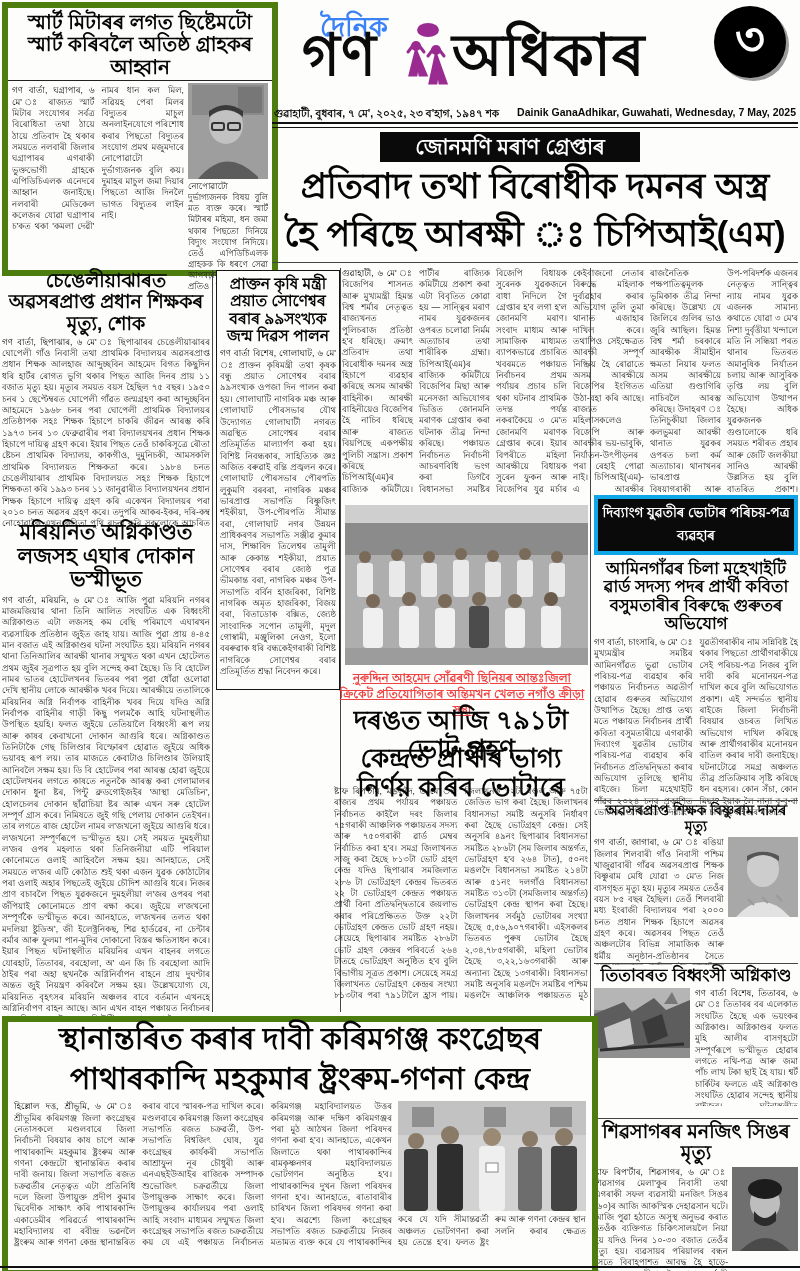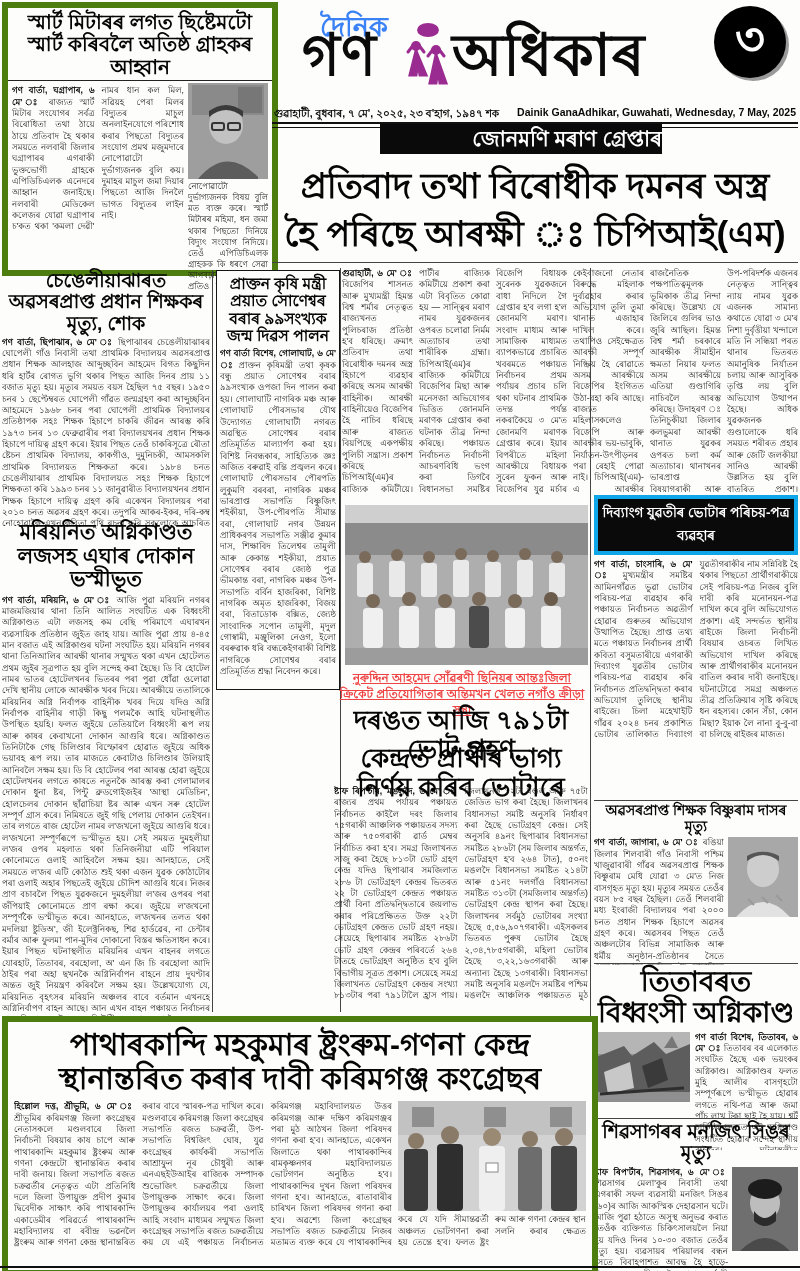--- a/index.html
+++ b/index.html
@@ -4,21 +4,21 @@
 <style>
   html,body{margin:0;padding:0;background:#e8e8e4;}
   #page{position:relative;width:800px;height:1271px;background:#fdfdfb;margin:0 auto;
         font-family:"Liberation Sans","DejaVu Sans",sans-serif;color:#111;overflow:hidden;}
   .abs{position:absolute;}
   .box{border:6px solid #4d7c0f;background:#fdfdfb;}
   .thinbox{border:1.5px solid #151515;background:#fdfdfb;}
   .hl{font-weight:bold;color:#050505;text-align:center;line-height:1.12;}
   .kicker{background:#0a0a0a;color:#fff;font-weight:bold;text-align:center;}
   .body-txt{font-size:8.6px;line-height:1.32;text-align:justify;color:#1c1c1c;overflow:hidden;}
-  .byline{font-weight:bold;color:#000;}
+  .byline{font-weight:normal;color:#000;}
   .cols2{column-count:2;column-gap:7px;}
   .cols3{column-count:3;column-gap:7px;}
   .cols6{column-count:6;column-gap:6px;}
   .vrule{width:0;border-left:1px solid #444;}
   .hrule{height:0;border-top:1px solid #444;}
   .dblrule{border-top:2px solid #111;border-bottom:1px solid #111;height:3px;}
   .photo{overflow:hidden;background:#b9b9b9;}
   .photo svg{display:block;}
   .caption{font-weight:bold;font-size:12px;text-align:center;text-decoration:underline;line-height:1.35;color:#ef4444;}
   .brand-top{color:#3b82f6;font-weight:bold;}
@@ -68,21 +68,21 @@
       </svg>
     </div>
     <div class="abs brand-main" style="left:180px;top:26px;font-size:58px;line-height:1;">অধিকাৰ</div>
     <div class="abs page-circle" style="left:442px;top:6px;width:72px;height:72px;font-size:46px;">৩</div>
   </div>
 
   <div class="abs dateline" style="left:274px;top:106px;">গুৱাহাটী, বুধবাৰ, ৭ মে', ২০২৫, ২৩ ব'হাগ, ১৯৪৭ শক</div>
   <div class="abs dateline" style="right:4px;top:106px;text-align:left;">Dainik GanaAdhikar,  Guwahati, Wednesday, 7 May, 2025</div>
   <div class="abs dblrule" style="left:272px;top:122px;width:526px;"></div>
 
-  <div class="abs kicker" style="left:380px;top:124px;width:282px;height:30px;font-size:21px;line-height:30px;text-align:right;">জোনমণি মৰাণ গ্ৰেপ্তাৰ</div>
+  <div class="abs kicker" style="left:380px;top:132px;width:260px;height:30px;font-size:21px;line-height:30px;">জোনমণি মৰাণ গ্ৰেপ্তাৰ</div>
   <div class="abs hl" style="left:272px;top:166px;width:526px;font-size:35px;">প্ৰতিবাদ তথা বিৰোধীক দমনৰ অস্ত্ৰ</div>
   <div class="abs hl" style="left:272px;top:214px;width:526px;font-size:35px;">হৈ পৰিছে আৰক্ষী ঃ চিপিআই(এম)</div>
   <div class="abs hrule" style="left:272px;top:262px;width:526px;"></div>
 
   <div class="abs body-txt cols6" style="left:342px;top:268px;width:456px;height:230px;">
     <b class="byline">গুৱাহাটী, ৬ মে' ঃ</b>
     <span>বিজেপিৰ শাসনত আৰু মুখ্যমন্ত্ৰী হিমন্ত বিশ্ব শৰ্মাৰ নেতৃত্বত ৰাজ্যখনত পুলিচৰাজ প্ৰতিষ্ঠা হ'ব ধৰিছে। ক্ৰমাৎ প্ৰতিবাদ তথা বিৰোধীক দমনৰ অস্ত্ৰ হিচাপে ব্যৱহাৰ কৰিছে অসম আৰক্ষী বাহিনীক। আৰক্ষী বাহিনীয়েও বিজেপিৰ হৈ নাচিব ধৰিছে আৰু ৰাজ্যত বিয়পিছে একপক্ষীয় পুলিচী সন্ত্ৰাস। প্ৰকাশ কৰিছে চিপিআই(এম)ৰ ৰাজ্যিক কমিটীয়ে। পাৰ্টীৰ ৰাজ্যিক কমিটীয়ে প্ৰকাশ কৰা এটা বিবৃতিত কোৱা হয় — সান্ত্বিৰ মৰাণ নামৰ যুৱকজনৰ ওপৰত চলোৱা নিৰ্মম অত্যাচাৰ তথা শাৰীৰিক গ্ৰহ্মা। চিপিআই(এম)ৰ ৰাজ্যিক কমিটীয়ে বিজেপিৰ মিছা আৰু মনেসজা অভিযোগৰ ভিত্তিত জোনমনি মৰাণক গ্ৰেপ্তাৰ কৰা ঘটনাক তীব্ৰ নিন্দা কৰিছে। পঞ্চায়ত নিৰ্বাচনত নিৰ্বাচনী আচৰণবিধি ভংগ কৰা ডিগবৈ বিধানসভা সমষ্টিৰ বিজেপি বিধায়ক সুৰেনক যুৱকজনে বাধা নিদিলে গৈ গ্ৰেপ্তাৰ হ'ব লগা হ'ল জোনমণি মৰাণ। সংবাদ মাধ্যম আৰু সামাজিক মাধ্যমত ব্যাপকভাৱে প্ৰচাৰিত খবৰমতে পঞ্চায়ত নিৰ্বাচনৰ প্ৰথম পৰ্যায়ৰ প্ৰচাৰ চলি থকা ঘটনাৰ প্ৰাথমিক তদন্ত পৰ্যন্ত নকৰাকৈয়ে ৩ মে'ত জোনমণি মৰাণক গ্ৰেপ্তাৰ কৰে। ইয়াৰ বিপৰীতে মহিলা আৰক্ষীয়ে বিধায়ক সুৰেন ফুকন আৰু বিজেপিৰ যুৱ মৰ্চাৰ কেইবাজনো নেতাৰ বিৰুদ্ধে মহিলাক দুৰ্ব্যৱহাৰ কৰাৰ অভিযোগ তুলি তুমা থানাত এজাহাৰ দাখিল কৰে। তথাপিও সেইক্ষেত্ৰত আৰক্ষী সম্পূৰ্ণ নিষ্ক্ৰিয় হৈ ৰোৱাতে অসম আৰক্ষীয়ে বিজেপিৰ ইংগিতত উঠা-বহা কৰি আছে। ৰাজ্যত মহিলাসকলেও বিজেপি আৰু আৰক্ষীৰ ভয়-ভাবুকি, নিৰ্যাতন-উৎপীড়নৰ পৰা ৰেহাই পোৱা নাই। চিপিআই(এম)-এ আৰক্ষীৰ ৰাজনৈতিক পক্ষপাতিত্বমূলক ভূমিকাক তীব্ৰ নিন্দা কৰিছে। উল্লেখ্য যে জিলিৰে গুলিৰ ভাও জুৰি আছিল। হিমন্ত বিশ্ব শৰ্মা চৰকাৰে আৰক্ষীক সীমাহীন ক্ষমতা নিয়াৰ ফলত অসম আৰক্ষীয়ে এতিয়া গুণ্ডাগিৰি নাচিবলৈ আৰম্ভ কৰিছে। উদাহৰণ ঃ তিনিচুকীয়া জিলাৰ কলভুমৰা আৰক্ষী থানাত যুৱকৰ ওপৰত চলা কৰ্ম অত্যাচাৰ। থানাখনৰ ভাৰপ্ৰাপ্ত বিষয়াগৰাকী আৰু উপ-পৰিদৰ্শক এজনৰ নেতৃত্বত সান্ত্বিৰ ন্যায় নামৰ যুৱক এজনক সামান্য কথাতে যোৱা ৩ মে'ৰ নিশা দুৰ্বৃত্তীয়া খন্দালে মতি নি সন্ধিয়া পৰত থানাৰ ভিতৰত অমানুষিক নিৰ্যাতন চলায় আৰু আসুৰিক তৃপ্তি লয় বুলি অভিযোগ উত্থাপন হৈছে। অধিক যুৱকজনক গুণ্ডালোকে ধৰি সময়ত শৰীৰত প্ৰহাৰ আৰু জেটি জলকীয়া সানিও আৰক্ষী উল্লসিত হয় বুলি বাতৰিত প্ৰকাশ। বৰ্তমান যুৱকজন মাথেৰিটা অসামৰিক চিকিৎসালয়ত চিকিৎসাধীন হৈ আছে। চিপিআই(এম)ৰ ৰাজ্যিক কমিটীয়ে আৰক্ষীৰ এই কৰ্মৰাজো নিন্দা কৰিছে আৰু আইনৰ শাসন নস্যাৎ কৰি পুলিচ ৰাজৰ বিৰুদ্ধে কঠোৰ শাস্তিৰ দাবী উত্থাপন কৰিছে।</span>
   </div>
 
   <div class="abs" style="left:2px;top:270px;width:208px;height:248px;">
@@ -183,20 +183,21 @@
 
   <div class="abs hl" style="left:334px;top:706px;width:254px;font-size:26px;">দৰঙত আজি ৭৯১টা ভোট গ্ৰহণ</div>
   <div class="abs hl" style="left:334px;top:744px;width:254px;font-size:26px;">কেন্দ্ৰত প্ৰাৰ্থীৰ ভাগ্য নিৰ্ণয় কৰিব ভোটাৰে</div>
   <div class="abs body-txt cols2" style="left:334px;top:786px;width:254px;height:226px;">
     <b class="byline">ষ্টাফ ৰিপ'ৰ্টাৰ, মঙলদৈ, ৬ মে' ঃ</b>
     <span>ৰাজ্যৰ প্ৰথম পৰ্যায়ৰ পঞ্চায়ত নিৰ্বাচনত কাইলৈ দৰং জিলাৰ ৭৫গৰাকী আঞ্চলিক পঞ্চায়তৰ সদস্য আৰু ৭৫০গৰাকী ৱাৰ্ড মেম্বৰ নিৰ্বাচিত কৰা হ'ব। সমগ্ৰ জিলাখনত সাজু কৰা হৈছে ৮১৩টা ভোট গ্ৰহণ কেন্দ্ৰ যদিও ছিপাঝাৰ সমজিলাত ২৮৬ টা ভোটগ্ৰহণ কেন্দ্ৰৰ ভিতৰত ২২ টা ভোটগ্ৰহণ কেন্দ্ৰত পঞ্চায়ত প্ৰাৰ্থী বিনা প্ৰতিদ্বন্দ্বিতাৰে জয়লাভ কৰাৰ পৰিপ্ৰেক্ষিতত উক্ত ২২টা ভোটগ্ৰহণ কেন্দ্ৰত ভোট গ্ৰহণ নহয়। সেয়েহে ছিপাঝাৰ সমষ্টিত ২৮৬টা ভোট গ্ৰহণ কেন্দ্ৰৰ পৰিবৰ্তে ২৬৪ টাতহে ভোটগ্ৰহণ অনুষ্ঠিত হ'ব বুলি বিভাগীয় সূত্ৰত প্ৰকাশ। সেয়েহে সমগ্ৰ জিলাখনত ভোটগ্ৰহণ কেন্দ্ৰৰ সংখ্যা ৮১৩টাৰ পৰা ৭৯১টালৈ হ্ৰাস পায়। জিলাখনক ১২টা মণ্ডল আৰু ৭৫টা জেডিত ভাগ কৰা হৈছে। জিলাখনৰ বিধানসভা সমষ্টি অনুসৰি নিৰ্ধাৰণ কৰা হৈছে ভোটগ্ৰহণ কেন্দ্ৰ। সেই অনুসৰি ৪৯নং ছিপাঝাৰ বিধানসভা সমষ্টিত ২৮৬টা (সম জিলাৰ অন্তৰ্গত, ভোটগ্ৰহণ হ'ব ২৬৪ টাত), ৫০নং মঙলদৈ বিধানসভা সমষ্টিত ২১৪টা আৰু ৫১নং দলগাঁও বিধানসভা সমষ্টিত ৩১৩টা (সমজিলাৰ অন্তৰ্গত) ভোটগ্ৰহণ কেন্দ্ৰ স্থাপন কৰা হৈছে। জিলাখনৰ সৰ্বমুঠ ভোটাৰৰ সংখ্যা হৈছে ৫,৫৬,৯০৭গৰাকী। এইসকলৰ ভিতৰত পুৰুষ ভোটাৰ হৈছে ২,৩৪,৭৮৫গৰাকী, মহিলা ভোটাৰ হৈছে ৩,২২,১৬৩গৰাকী আৰু অন্যান্য হৈছে ১৩গৰাকী। বিধানসভা সমষ্টি অনুসৰি মঙলদৈ সমষ্টিৰ পশ্চিম মঙলদৈ আঞ্চলিক পঞ্চায়তত মুঠ ভোটাৰৰ সংখ্যা ৭৪,৮১৫গৰাকী। এইসকলৰ ভিতৰত পুৰুষ ভোটাৰ ৩৭,৮১১গৰাকী আৰু মহিলা ভোটাৰ হৈছে ৩৭,০০৪গৰাকী। অন্যান্য ভোটাৰ নাই। সেইদৰে পূব মঙলদৈ আঞ্চলিক পঞ্চায়তত পুৰুষ ভোটাৰ ৪৫,১৬২গৰাকী, মহিলা ভোটাৰ ৪৪,৫৬৩গৰাকী আৰু অন্যান্য ভোটাৰ হৈছে ২ গৰাকী। মুঠ ভোটাৰৰ সংখ্যা হৈছে ৯০,৭২৭ গৰাকী। দলগাঁও বিধানসভা সমষ্টিৰ দলগাঁও শিয়ালমাৰী আঞ্চলিক পঞ্চায়তত মুঠ ১,৪৮,৯০৪গৰাকী ভোটাৰৰ ভিতৰত পুৰুষ ভোটাৰ ৭৬,১৩৫, মহিলা ভোটাৰ ৭২,৭৬৫ আৰু অন্যান্য হৈছে ৪গৰাকী। বেছিমাৰী আঞ্চলিক পঞ্চায়তত মুঠ ১,৪৬,৩৪১ ভোটাৰৰ ভিতৰত পুৰুষ ভোটাৰ ৭৪,৫২৭, মহিলা ভোটাৰ ৭১,৮০৯ গৰাকী আৰু অন্যান্য ভোটাৰ হৈছে ৫গৰাকী। সেইদৰে ছিপাঝাৰ আঞ্চলিক পঞ্চায়তত মুঠ ১,৯৬,১৮০গৰাকী ভোটাৰৰ ভিতৰত পুৰুষ ভোটাৰ ১,০০,১৫০ গৰাকী, মহিলা ভোটাৰ ৯৬,০২৫ গৰাকী আৰু অন্যান্য ভোটাৰ হৈছে ৫গৰাকী।</span>
   </div>
 
   <div class="abs" style="left:594px;top:495px;width:204px;height:303px;">
     <div class="kicker" style="font-size:13.5px;padding:3px 1px;border:4px solid #0ea5e9;">দিব্যাংগ যুৱতীৰ ভোটাৰ পৰিচয়-পত্ৰ ব্যৱহাৰ</div>
+    <div class="hl" style="font-size:16.5px;margin-top:4px;">আমিনগাঁৱৰ চিলা মহেখাইটি ৱাৰ্ড সদস্য পদৰ প্ৰাৰ্থী কবিতা বসুমতাৰীৰ বিৰুদ্ধে গুৰুতৰ অভিযোগ</div>
     <div class="body-txt cols2" style="height:192px;margin-top:4px;">
       <b class="byline">গণ বাৰ্তা, চাংসাৰি, ৬ মে' ঃ</b>
       <span>মুখ্যমন্ত্ৰীৰ সমষ্টিৰ আমিনগাঁৱত ভুৱা ভোটাৰ পৰিচয়-পত্ৰ ব্যৱহাৰ কৰি পঞ্চায়ত নিৰ্বাচনত অৱতীৰ্ণ হোৱাৰ গুৰুতৰ অভিযোগ উত্থাপিত হৈছে। প্ৰাপ্ত তথ্য মতে পঞ্চায়ত নিৰ্বাচনৰ প্ৰাৰ্থী কবিতা বসুমতাৰীয়ে এগৰাকী দিব্যাংগ যুৱতীৰ ভোটাৰ পৰিচয়-পত্ৰ ব্যৱহাৰ কৰি নিৰ্বাচনত প্ৰতিদ্বন্দ্বিতা কৰাৰ অভিযোগ তুলিছে স্থানীয় ৰাইজে। চিলা মহেখাইটি গাঁৱৰ ২০২৪ চনৰ প্ৰকাশিত ভোটাৰ তালিকাত দিব্যাংগ যুৱতীগৰাকীৰ নাম সন্নিবিষ্ট হৈ থকাৰ পিছতো প্ৰাৰ্থীগৰাকীয়ে সেই পৰিচয়-পত্ৰ নিজৰ বুলি দাবী কৰি মনোনয়ন-পত্ৰ দাখিল কৰে বুলি অভিযোগত প্ৰকাশ। এই সন্দৰ্ভত স্থানীয় ৰাইজে জিলা নিৰ্বাচনী বিষয়াৰ ওচৰত লিখিত অভিযোগ দাখিল কৰিছে আৰু প্ৰাৰ্থীগৰাকীৰ মনোনয়ন বাতিল কৰাৰ দাবী জনাইছে। ঘটনাটোৱে সমগ্ৰ অঞ্চলত তীব্ৰ প্ৰতিক্ৰিয়াৰ সৃষ্টি কৰিছে ধন ৰহস্যৰ। কোন সঁচা, কোন মিছা? ইয়াক লৈ নানা বু-বু-বা বা চলিছে ৰাইজৰ মাজত।</span>
     </div>
   </div>
 
   <div class="abs hrule" style="left:594px;top:800px;width:204px;"></div>
 
   <div class="abs" style="left:594px;top:803px;width:204px;height:158px;">
     <div class="hl" style="font-size:14px;">অৱসৰপ্ৰাপ্ত শিক্ষক বিষ্ণুৰাম দাসৰ মৃত্যু</div>
@@ -213,21 +214,21 @@
       <div class="body-txt">
         <b class="byline">গণ বাৰ্তা, জাগাৰা, ৬ মে' ঃ</b>
         <span>ৰঙিয়া জিলাৰ শিলবাৰী গাঁও নিবাসী পশ্চিম খাজুৱাবাৰী গাঁৱৰ অৱসৰপ্ৰাপ্ত শিক্ষক বিষ্ণুৰাম মেধি যোৱা ৩ মে'ত নিজ বাসগৃহত মৃত্যু হয়। মৃত্যুৰ সময়ত তেওঁৰ বয়স ৮৫ বছৰ হৈছিল। তেওঁ শিলবাৰী মধ্য ইংৰাজী বিদ্যালয়ৰ পৰা ২০০০ চনত প্ৰধান শিক্ষক হিচাপে অৱসৰ গ্ৰহণ কৰে। অৱসৰৰ পিছত তেওঁ অঞ্চলটোৰ বিভিন্ন সামাজিক আৰু ধৰ্মীয় অনুষ্ঠান-প্ৰতিষ্ঠানৰ সৈতে ওতপ্ৰোতভাৱে জড়িত হৈ সামাজিক কাম-কাজ কৰিছিল। তেওঁ এগৰাকী সুলেখক তথা ভাল খেলুৱৈ হিচাপেও সকলোৰে পৰিচিত আছিল। মৃত্যুৰ সময়ত তেওঁ এই সংসাৰত পত্নীৰ লগতে এজন পুত্ৰ, তিনিগৰাকী কন্যা, তিনিজন জোঁৱাই আৰু কেবাগৰাকীও নাতি-নাতিনীক এৰি যায়।</span>
       </div>
     </div>
   </div>
 
   <div class="abs hrule" style="left:594px;top:963px;width:204px;"></div>
 
   <div class="abs" style="left:594px;top:966px;width:204px;height:150px;">
-    <div class="hl" style="font-size:28px;">তিতাবৰত বিধ্বংসী অগ্নিকাণ্ড</div>
+    <div class="hl" style="font-size:17px;">তিতাবৰত বিধ্বংসী অগ্নিকাণ্ড</div>
     <div style="position:relative;margin-top:3px;height:118px;overflow:hidden;">
       <div class="photo" style="float:left;width:96px;height:70px;margin:0 5px 2px 0;">
         <svg width="96" height="70" viewBox="0 0 96 70">
           <rect width="96" height="70" fill="#8f8f8f"></rect>
           <rect y="0" width="96" height="22" fill="#b5b5b5"></rect>
           <path d="M0 26 l30 -12 8 10 22 -14 12 12 24 -10 0 48 -96 0 z" fill="#5d5d5d"></path>
           <path d="M10 40 l26 -10 4 26 -26 6 z" fill="#c8c8c8"></path>
           <path d="M48 34 l20 -8 6 22 -20 8 z" fill="#3a3a3a"></path>
           <path d="M6 62 l84 -6" stroke="#2e2e2e" stroke-width="3"></path>
           <path d="M70 16 l8 -12 6 12 z" fill="#777"></path>
@@ -256,22 +257,22 @@
         </svg>
       </div>
       <div class="body-txt">
         <b class="byline">ষ্টাফ ৰিপ'ৰ্টাৰ, শিৱসাগৰ, ৬ মে' ঃ</b>
         <span>শিৱসাগৰ মেলা'কুৰ নিবাসী তথা এগৰাকী সফল ব্যৱসায়ী মনজিৎ সিঙৰ (৬০)ৰ আজি আকস্মিক দেহাৱসান ঘটে। আজি পুৱা হঠাতে অসুস্থ অনুভৱ কৰাত তেওঁক ব্যক্তিগত চিকিৎসালয়লৈ নিয়া হয় যদিও দিনৰ ১০-৩০ বজাত তেওঁৰ মৃত্যু হয়। ব্যৱসায়ৰ পৰিয়ালৰ বন্ধন সৈতে বিবাহপাশত আবদ্ধ হৈ হাড়ে-হিমজুৱে অসমীয়া হৈ পৰা সৰ্বৰহী ব্যক্তিজনৰ মৃত্যুত গুণমুগ্ধসকল শোকস্তব্ধ হৈ পৰে। তেওঁ মৃত্যুৰ সময়ত পত্নীৰ লগতে একমাত্ৰ পুত্ৰ, আত্মীয়-স্বজনক এৰি গৈছে। মনজিৎ সিঙৰ মৃত্যুত শিৱসাগৰ গুৰুদ্বাৰ পৰিচালনা সমিতি, শিৱসাগৰ কবি চক্ৰ, ৰংমেছে শোক প্ৰকাশ কৰিছে।</span>
       </div>
     </div>
   </div>
 
   <div class="abs box" style="left:2px;top:1016px;width:584px;height:248px;">
+    <div class="hl" style="font-size:30px;">স্থানান্তৰিত কৰাৰ দাবী কৰিমগঞ্জ কংগ্ৰেছৰ</div>
     <div class="hl" style="font-size:30px;margin-top:6px;">পাথাৰকান্দি মহকুমাৰ ষ্ট্ৰংৰুম-গণনা কেন্দ্ৰ</div>
-    <div class="hl" style="font-size:30px;">স্থানান্তৰিত কৰাৰ দাবী কৰিমগঞ্জ কংগ্ৰেছৰ</div>
     <div style="position:relative;height:156px;margin-top:6px;overflow:hidden;">
       <div class="body-txt cols3" style="position:absolute;left:6px;top:0;width:378px;height:152px;">
         <b class="byline">হিল্লোল দত্ত, শ্ৰীভূমি, ৬ মে' ঃ</b>
         <span>শ্ৰীভূমিৰ কৰিমগঞ্জ জিলা কংগ্ৰেছৰ নেতাসকলে মণ্ডলবাৰে জিলা নিৰ্বাচনী বিষয়াৰ কাষ চাপে আৰু পাথাৰকান্দি মহকুমাৰ ষ্ট্ৰংৰুম আৰু গণনা কেন্দ্ৰটো স্থানান্তৰিত কৰাৰ দাবী জনায়। জিলা সভাপতি ৰজত চক্ৰৱৰ্তীৰ নেতৃত্বত এটা প্ৰতিনিধি দলে জিলা উপায়ুক্ত প্ৰদীপ কুমাৰ দ্বিবেদীক সাক্ষাৎ কৰি পাথাৰকান্দি একাডেমীৰ পৰিৱৰ্তে পাথাৰকান্দি মহাবিদ্যালয় বা ৰবীন্দ্ৰ ভৱনলৈ ষ্ট্ৰংৰুম আৰু গণনা কেন্দ্ৰ স্থানান্তৰিত কৰাৰ বাবে স্মাৰক-পত্ৰ দাখিল কৰে। মণ্ডলবাৰে কৰিমগঞ্জ জিলা কংগ্ৰেছৰ সভাপতি ৰজত চক্ৰৱৰ্তী, উপ-সভাপতি বিশ্বজিৎ ঘোষ, যুৱ কংগ্ৰেছৰ কাৰ্যকৰী সভাপতি আশ্ৰাফুন নূৰ চৌধুৰী আৰু এনএছইউআইৰ ৰাজ্যিক সম্পাদক শুভোজিৎ চক্ৰৱৰ্তীয়ে জিলা উপায়ুক্তক সাক্ষাৎ কৰে। জিলা উপায়ুক্তৰ কাৰ্যালয়ৰ পৰা ওলাই আহি সংবাদ মাধ্যমৰ সন্মুখত জিলা কংগ্ৰেছৰ সভাপতি ৰজত চক্ৰৱৰ্তীয়ে কয় যে এই পঞ্চায়ত নিৰ্বাচনত কৰিমগঞ্জ মহাবিদ্যালয়ত উত্তৰ কৰিমগঞ্জ আৰু দক্ষিণ কৰিমগঞ্জৰ পৰা মুঠ আঠখন জিলা পৰিষদৰ গণনা কৰা হ'ব। আনহাতে, একেখন জিলাতে থকা পাথাৰকান্দিৰ ৰামকৃষ্ণনগৰ মহাবিদ্যালয়ত ভোটগণন অনুষ্ঠিত হ'ব। পাথাৰকান্দিৰ দুখন জিলা পৰিষদৰ গণনা হ'ব। আনহাতে, ৰাতাবাৰীৰ চাৰিখন জিলা পৰিষদৰ গণনা কৰা হ'ব। অৱশ্যে জিলা কংগ্ৰেছৰ সভাপতি ৰজত চক্ৰৱৰ্তীয়ে নিজৰ মতামত ব্যক্ত কৰে যে পাথাৰকান্দিৰ অকৈলুমত যি ষ্ট্ৰং ৰুম স্থাপন কৰা হৈছে, য'ত ভোট গণনা হ'ব সেয়া কোনো কাৰণতে উপযুক্ত স্থান নহয়। তেওঁ কয় যে আৰম্ভণিৰে পৰা কংগ্ৰেছে পাথাৰকান্দি মহাবিদ্যালয় বা ৰবীন্দ্ৰ ভৱনত পাথাৰকান্দি ষ্ট্ৰং ৰুম স্থাপন কৰিবলৈ দাবী জনাই আহিছে। কিন্তু শাসকীয় দলৰ হেঁচাত প্ৰশাসনে গুৰুত্ব নিদিলে। জিলা কংগ্ৰেছৰ সভাপতি ৰজত চক্ৰৱৰ্তীয়ে সন্দেহ প্ৰকাশ</span>
       </div>
       <div class="photo abs" style="left:390px;top:0;width:188px;height:110px;">
         <svg width="188" height="110" viewBox="0 0 188 110">
           <rect width="188" height="110" fill="#d2d2d2"></rect>
           <rect y="0" width="188" height="34" fill="#c2c2c2"></rect>
           <rect x="14" y="6" width="22" height="20" fill="#8f8f8f"></rect>

